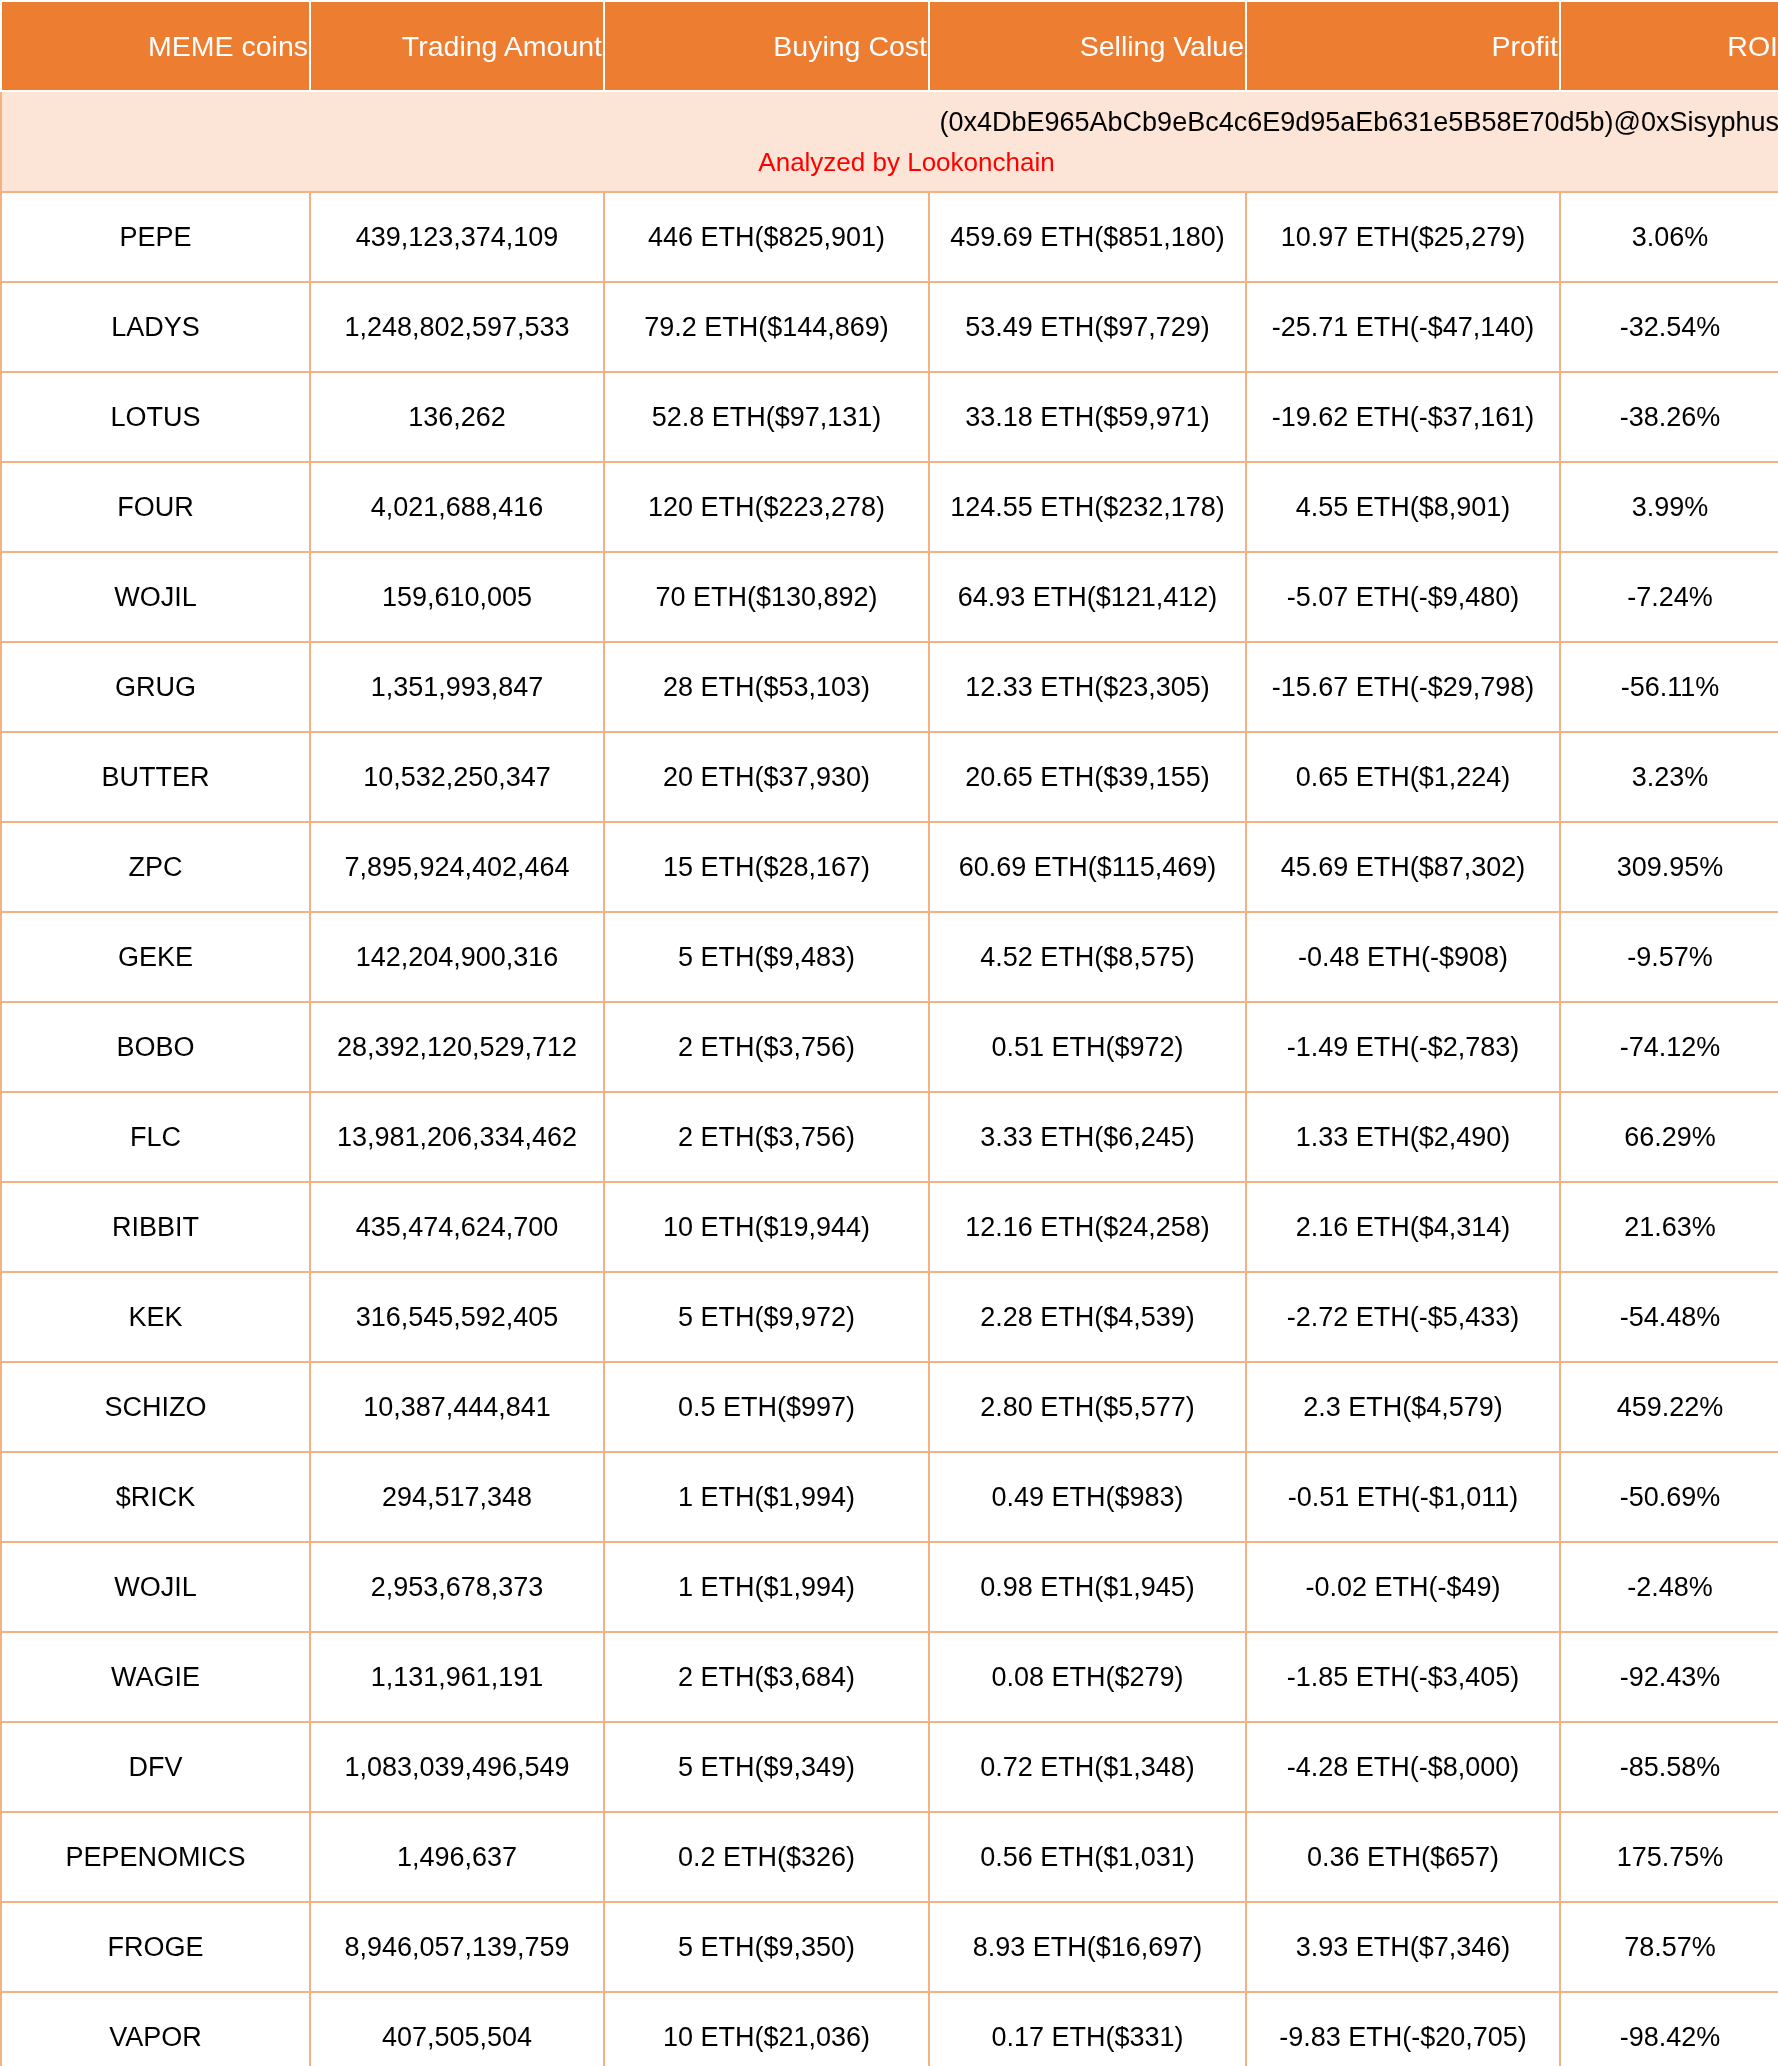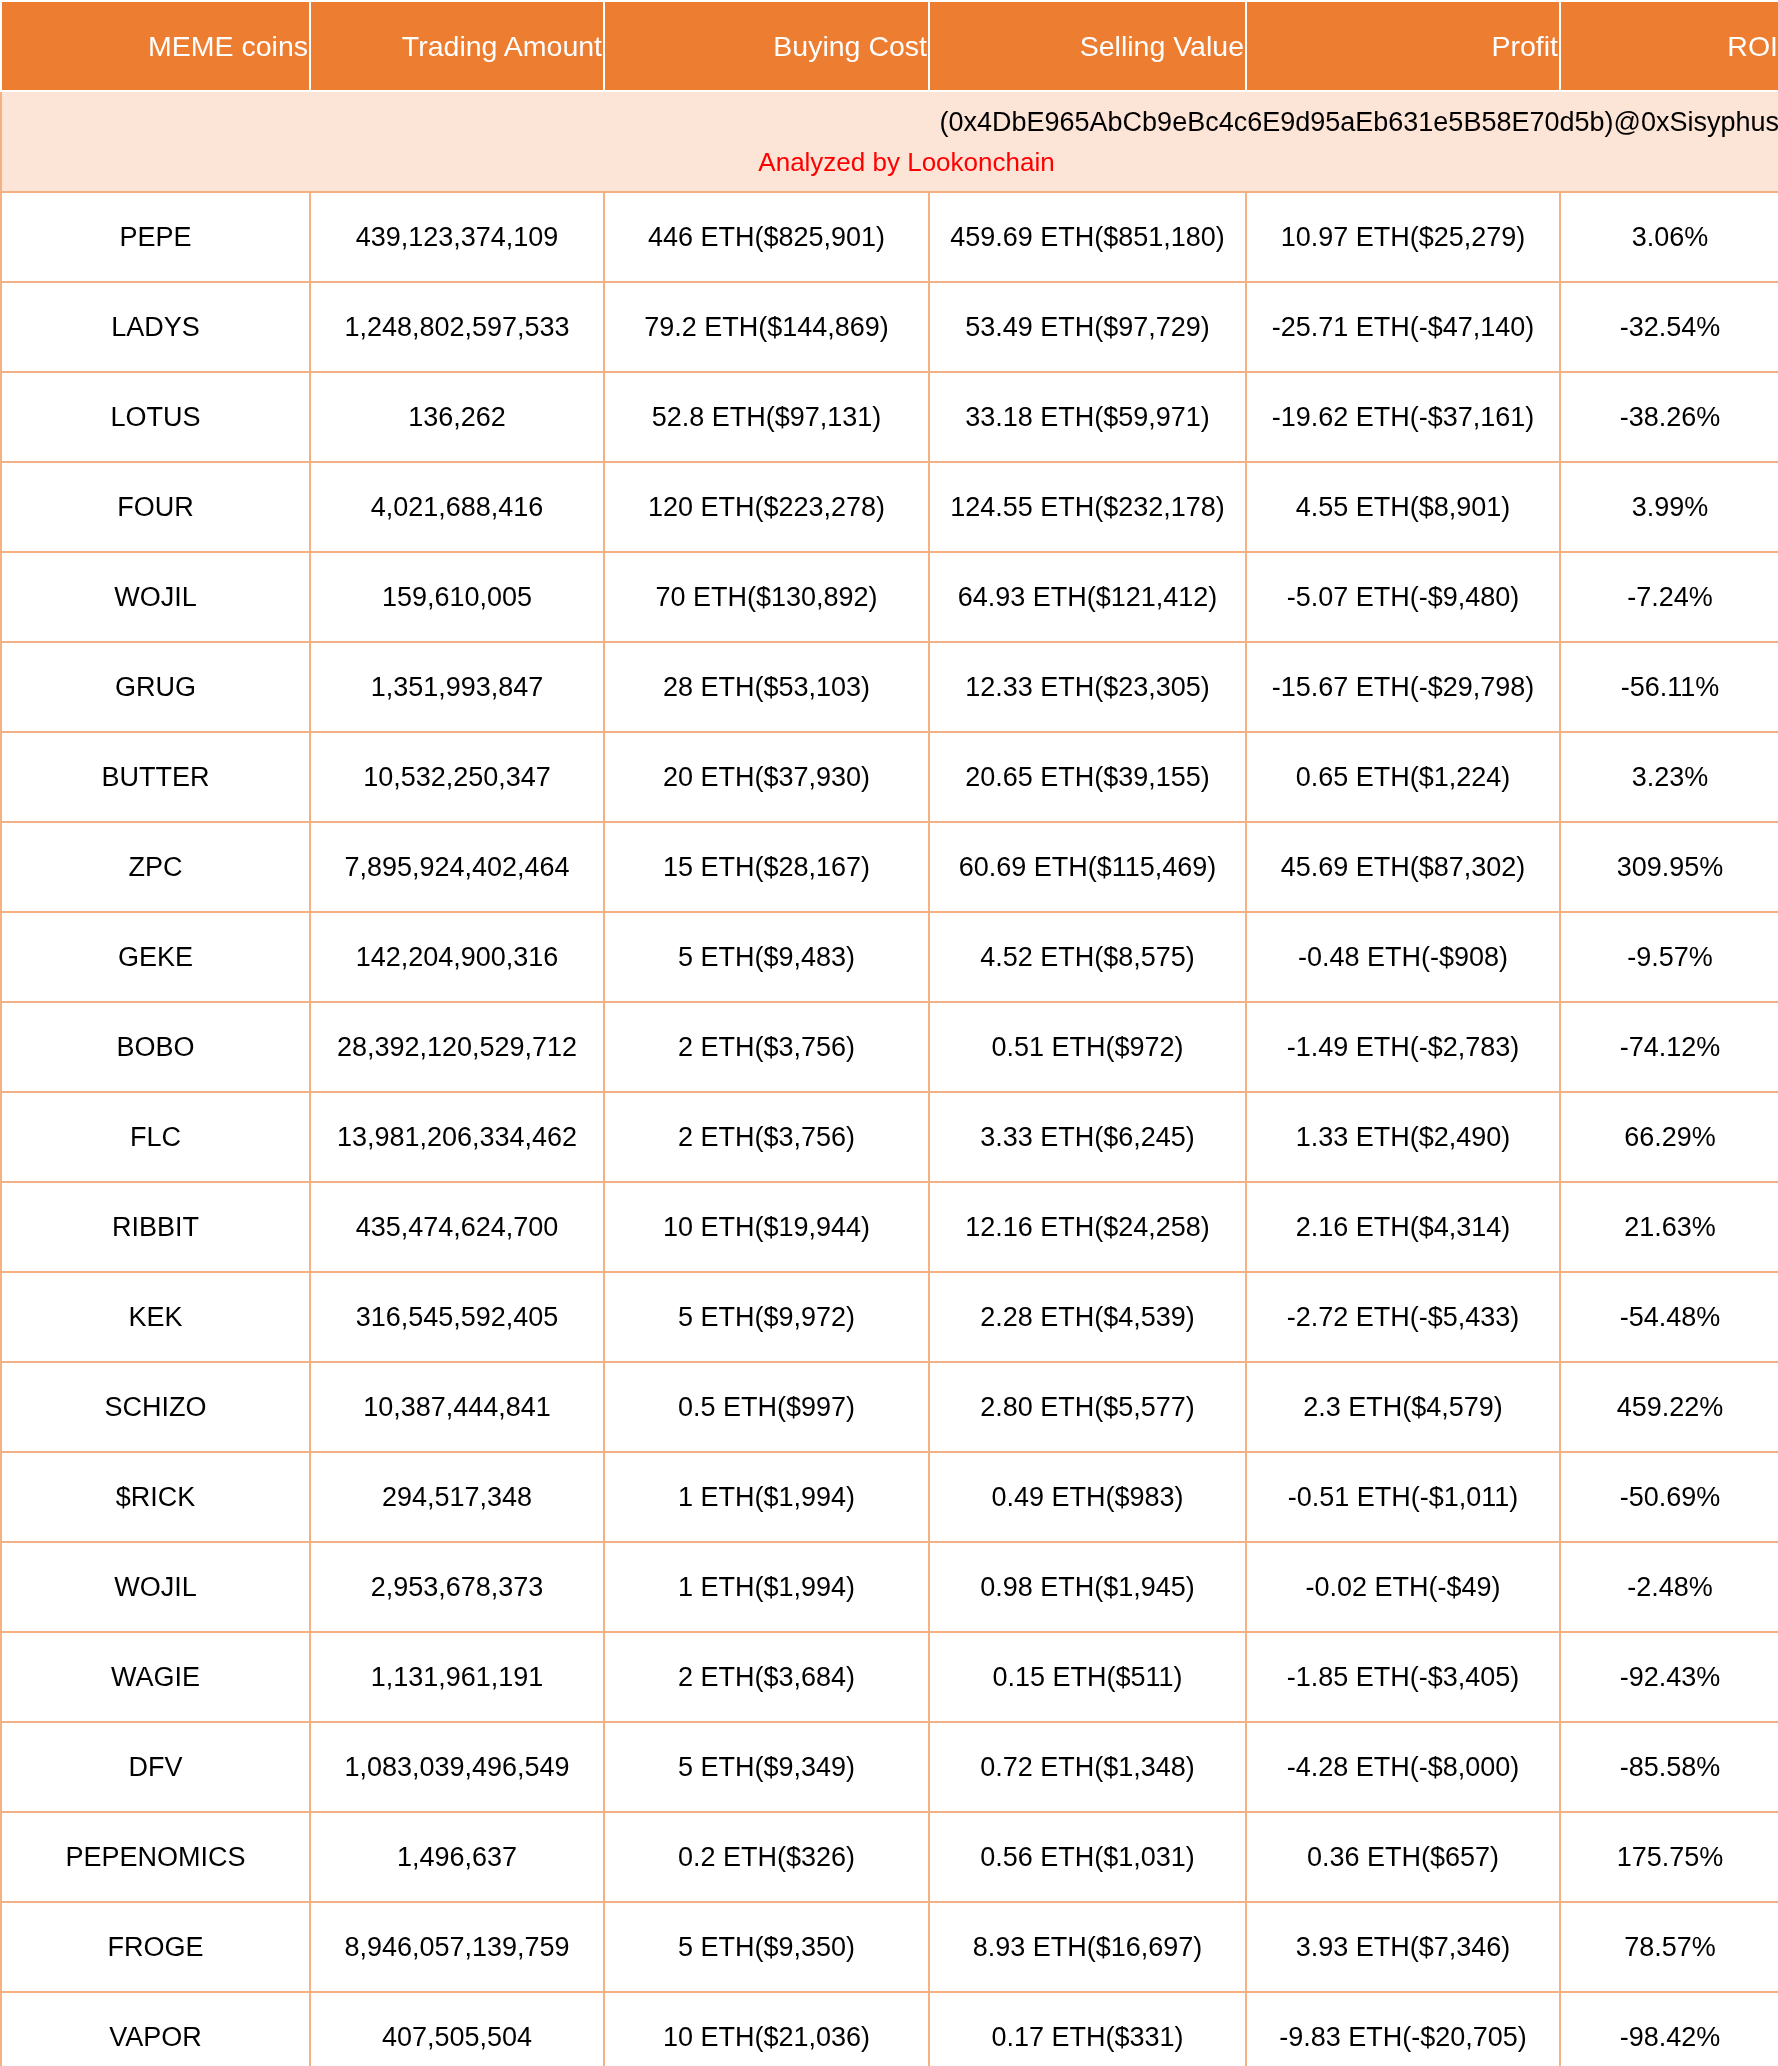--- a/index.html
+++ b/index.html
@@ -221,21 +221,21 @@
         <td class="data-cell">2,953,678,373</td>
         <td class="data-cell">1 ETH($1,994)</td>
         <td class="data-cell">0.98 ETH($1,945)</td>
         <td class="data-cell">-0.02 ETH(-$49)</td>
         <td class="data-cell">-2.48%</td>
       </tr>
       <tr>
         <td class="data-cell">WAGIE</td>
         <td class="data-cell">1,131,961,191</td>
         <td class="data-cell">2 ETH($3,684)</td>
-        <td class="data-cell">0.15 ETH($511)</td>
+        <td class="data-cell">0.08 ETH($279)</td>
         <td class="data-cell">-1.85 ETH(-$3,405)</td>
         <td class="data-cell">-92.43%</td>
       </tr>
       <tr>
         <td class="data-cell">DFV</td>
         <td class="data-cell">1,083,039,496,549</td>
         <td class="data-cell">5 ETH($9,349)</td>
         <td class="data-cell">0.72 ETH($1,348)</td>
         <td class="data-cell">-4.28 ETH(-$8,000)</td>
         <td class="data-cell">-85.58%</td>

